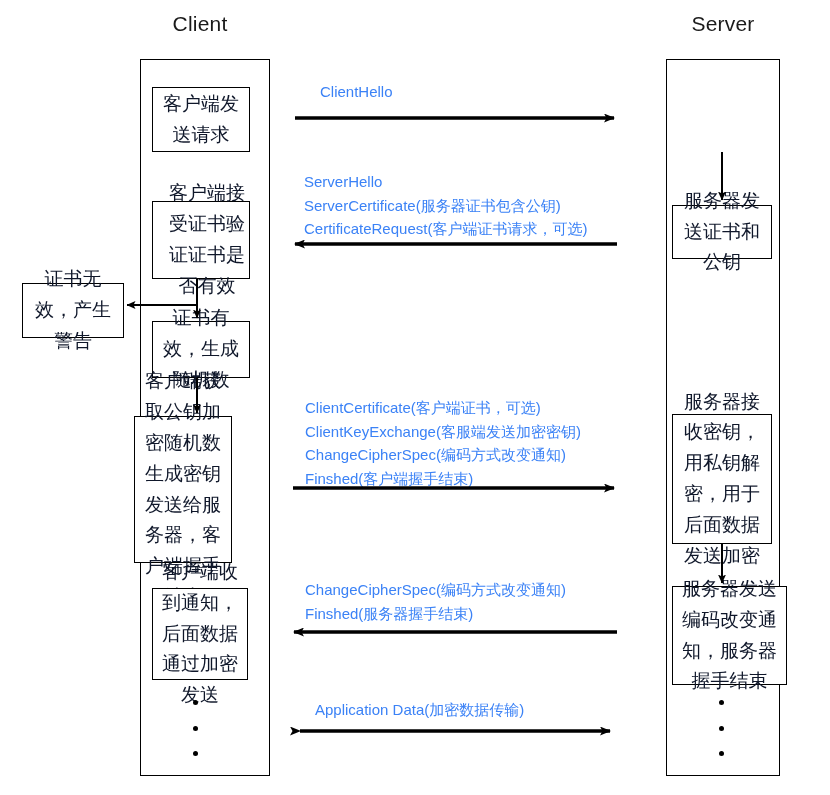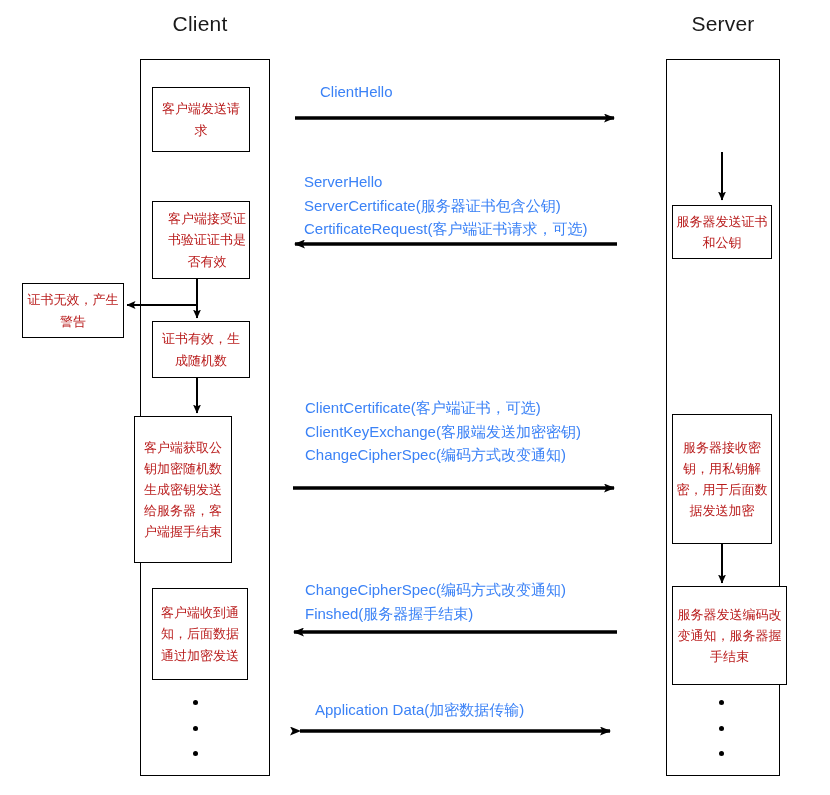--- a/index.html
+++ b/index.html
@@ -42,23 +42,23 @@
     border: 1.4px solid #000000;
     background: #ffffff;
     box-sizing: border-box;
     display: flex;
     align-items: center;
     justify-content: center;
     text-align: center;
   }
   .pbox span {
     display: block;
-    font-size: 13px;
+    font-size: 19px;
     line-height: 1.62;
-    color: #b91c1c;
+    color: #0f172a;
     padding: 0 3px;
     word-break: break-all;
   }
 
   
   .msg-label {
     font-size: 15px;
     line-height: 1.58;
     color: #3b82f6;
     white-space: nowrap;
@@ -143,20 +143,21 @@
   <div class="abs msg-label" style="left:304px; top:170px;">
     <div>ServerHello</div>
     <div>ServerCertificate(服务器证书包含公钥)</div>
     <div>CertificateRequest(客户端证书请求，可选)</div>
   </div>
 
   <div class="abs msg-label" style="left:305px; top:396px;">
     <div>ClientCertificate(客户端证书，可选)</div>
     <div>ClientKeyExchange(客服端发送加密密钥)</div>
     <div>ChangeCipherSpec(编码方式改变通知)</div>
+    <div>Finshed(客户端握手结束)</div>
   </div>
 
   <div class="abs msg-label" style="left:305px; top:578px;">
     <div>ChangeCipherSpec(编码方式改变通知)</div>
     <div>Finshed(服务器握手结束)</div>
   </div>
 
   <div class="abs msg-label" style="left:315px; top:698px;">
     <div>Application Data(加密数据传输)</div>
   </div>

